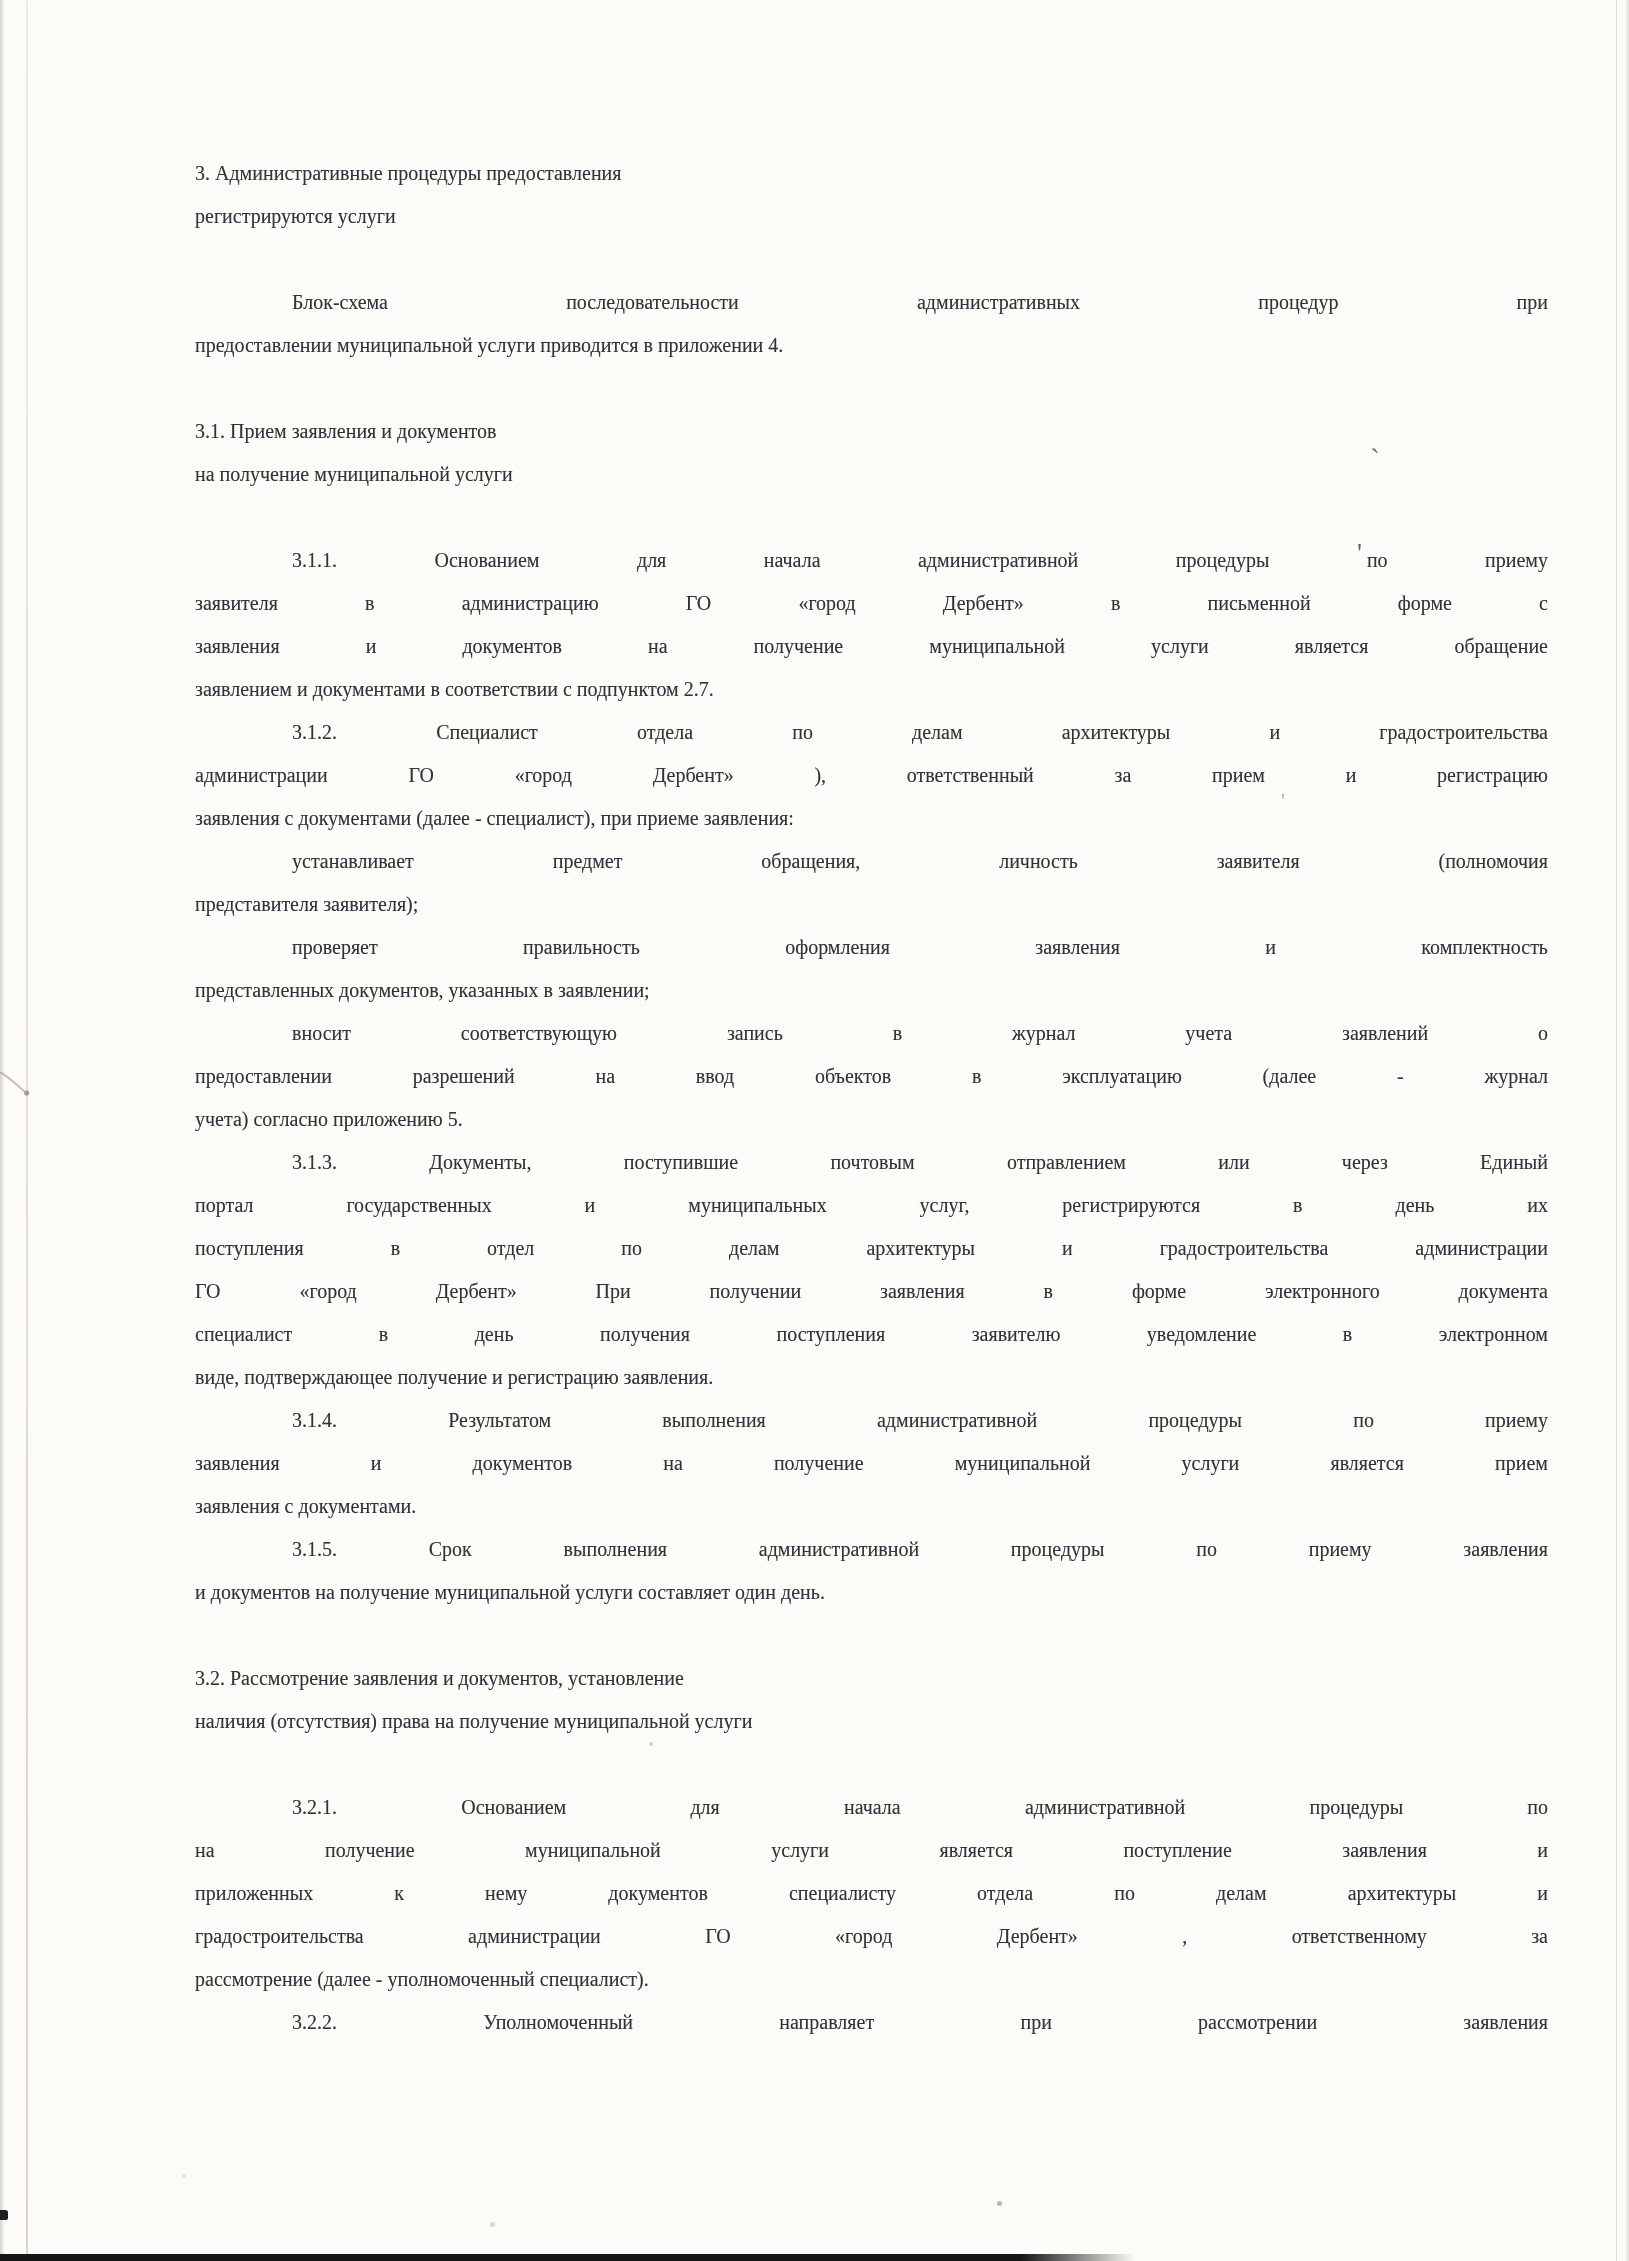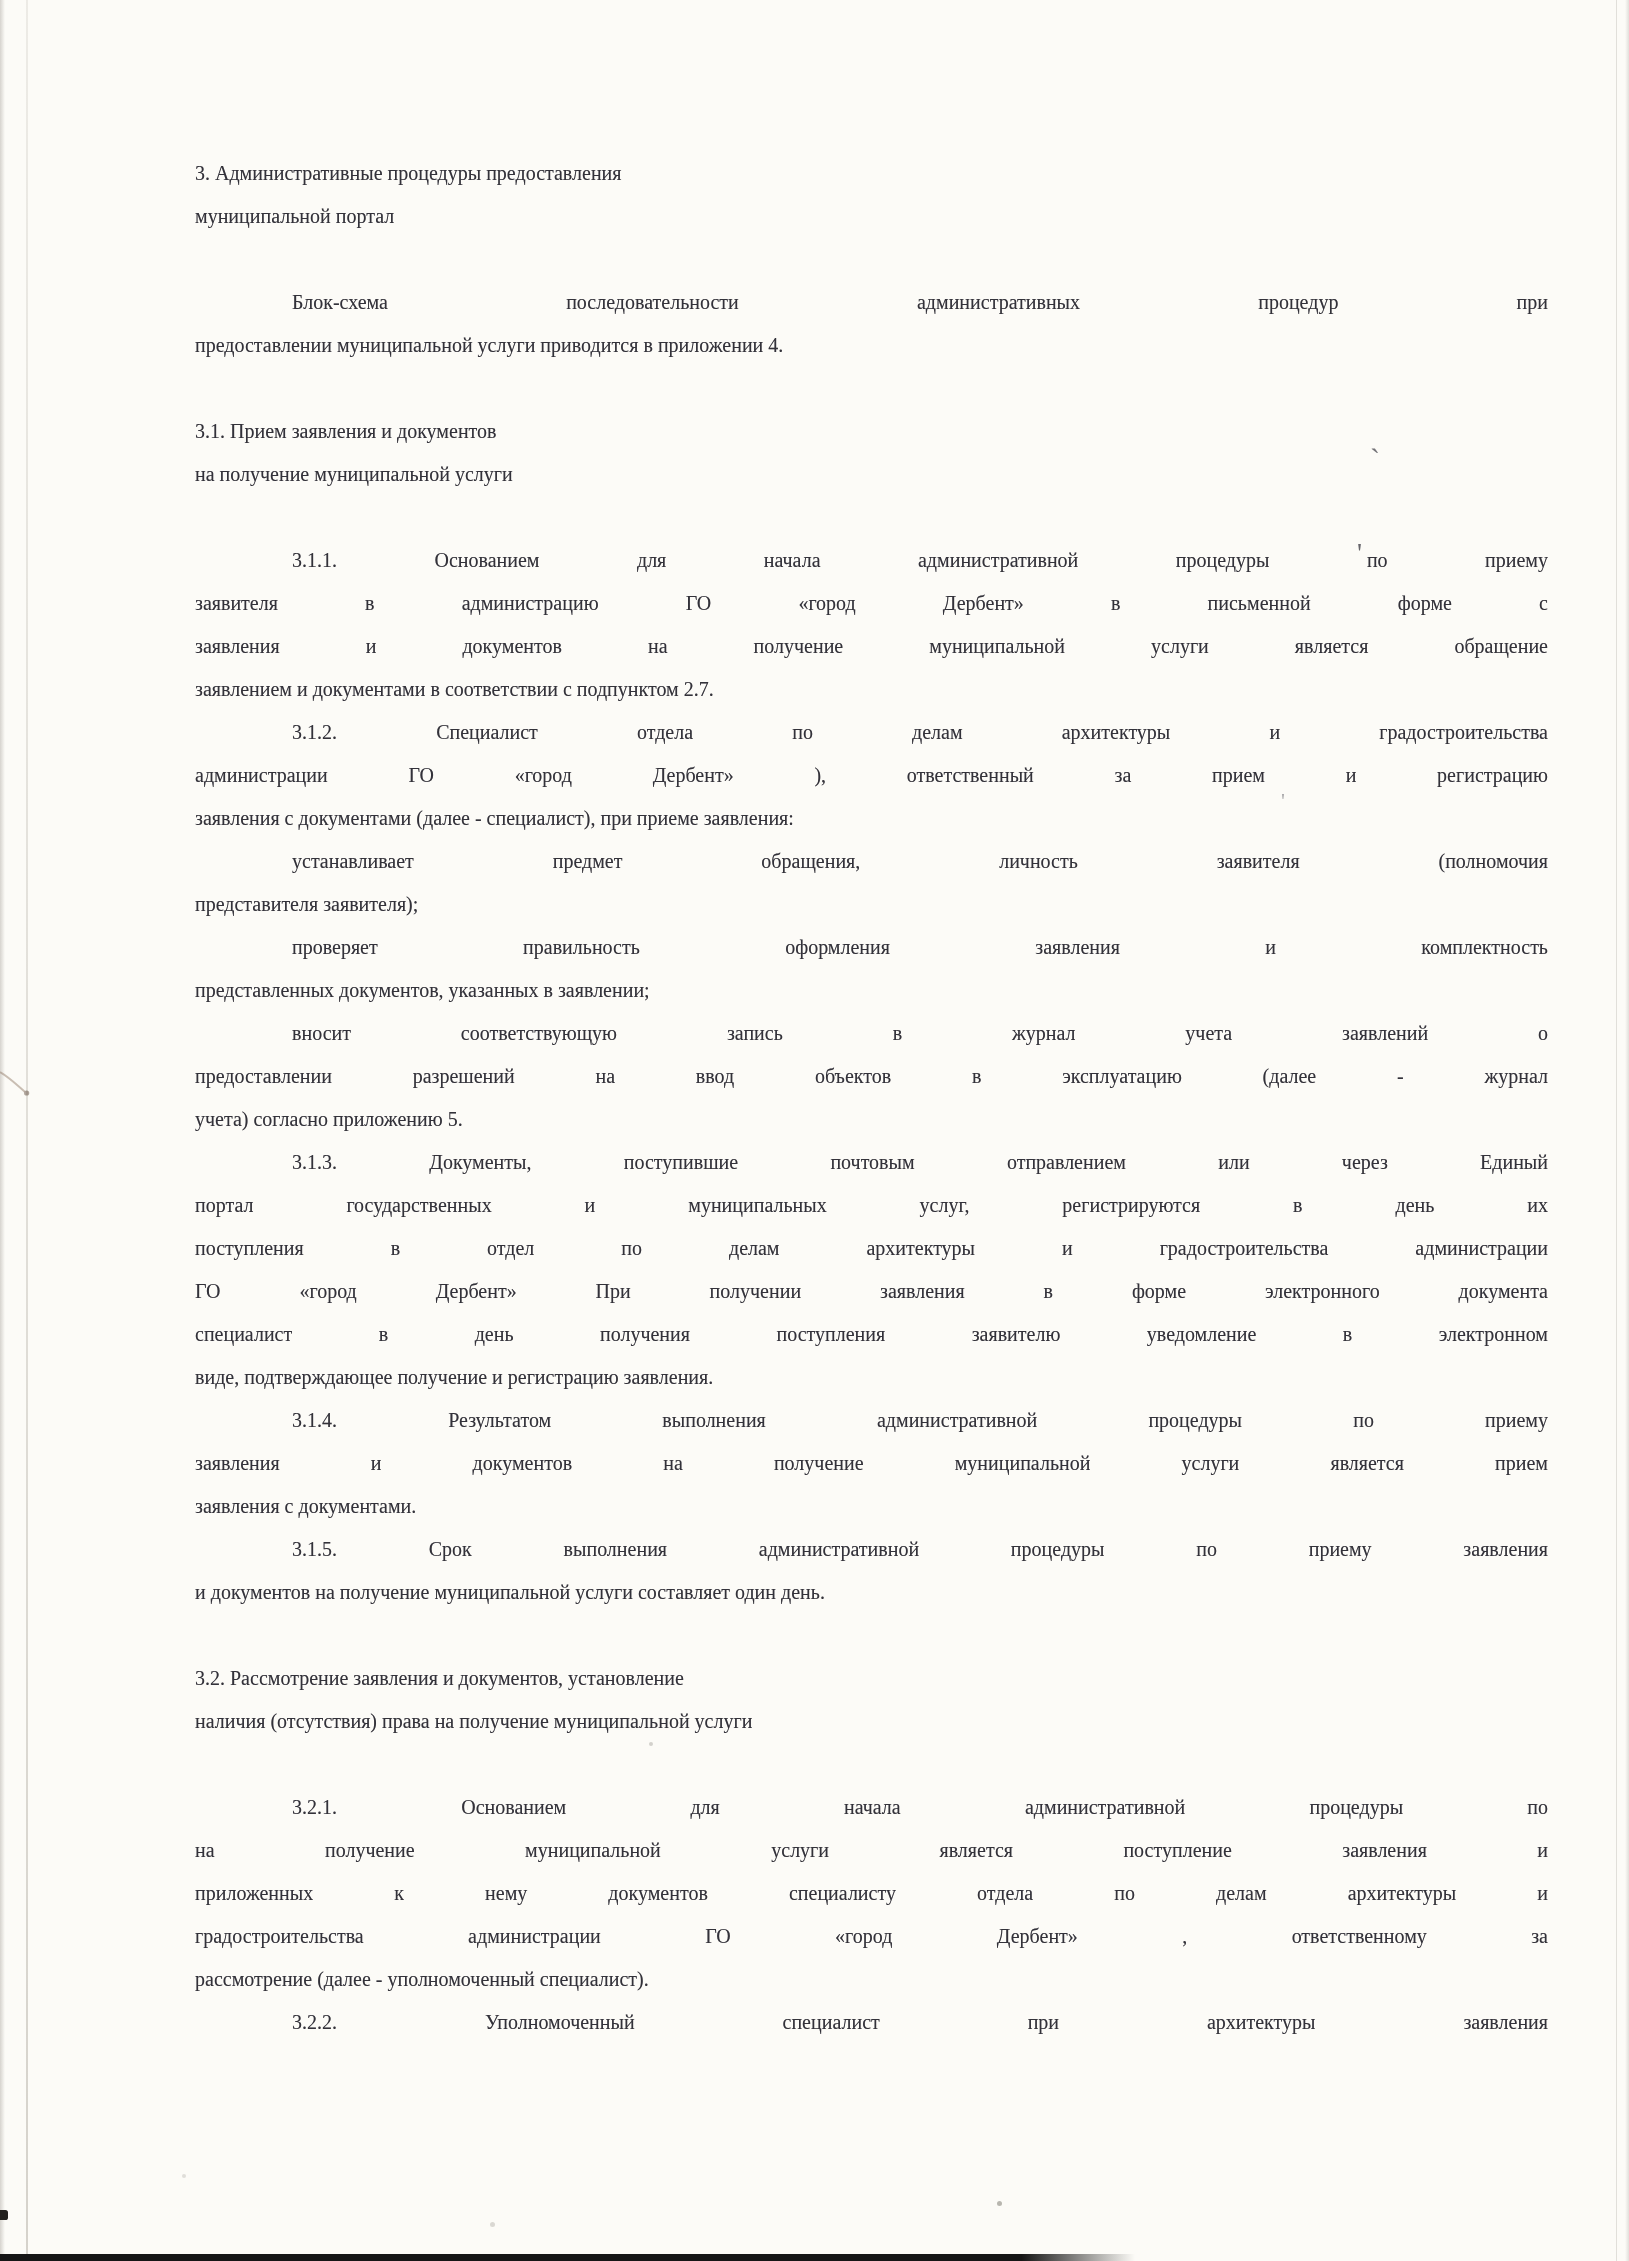--- a/index.html
+++ b/index.html
@@ -70,21 +70,21 @@
   <div class="artifact edge-nub"></div>
 
   <svg class="artifact" style="left:0; top:1067px;" width="39" height="39" viewBox="0 0 60 60">
     <path d="M0 8 C 14 16, 24 26, 38 38" fill="none" stroke="rgba(140,115,95,0.45)" stroke-width="3"></path>
     <circle cx="41" cy="40" r="4" fill="rgba(95,75,62,0.5)"></circle>
   </svg>
 
   <div class="doc">
       <div class="block heading">
         <div class="line">3. Административные процедуры предоставления</div>
-        <div class="line">муниципальной портал</div>
+        <div class="line">регистрируются услуги</div>
       </div>
       <div class="block gap"></div>
       <div class="block para">
         <div class="line just ind">Блок-схема последовательности административных процедур при</div>
         <div class="line">предоставлении муниципальной услуги приводится в приложении 4.</div>
       </div>
       <div class="block gap"></div>
       <div class="block heading">
         <div class="line">3.1. Прием заявления и документов</div>
         <div class="line">на получение муниципальной услуги</div>
@@ -138,21 +138,21 @@
       </div>
       <div class="block gap"></div>
       <div class="block para">
         <div class="line just ind">3.2.1. Основанием для начала административной процедуры по</div>
         <div class="line just">на получение муниципальной услуги является поступление заявления и</div>
         <div class="line just">приложенных к нему документов специалисту отдела по делам архитектуры и</div>
         <div class="line just">градостроительства администрации ГО «город Дербент» , ответственному за</div>
         <div class="line">рассмотрение (далее - уполномоченный специалист).</div>
       </div>
       <div class="block para">
-        <div class="line just ind">3.2.2. Уполномоченный специалист при архитектуры заявления</div>
+        <div class="line just ind">3.2.2. Уполномоченный направляет при рассмотрении заявления</div>
       </div>
     </div>
 
 <span class="mark" style="left: 1370px; top: 442px; font-size: 30px; color: rgb(83, 82, 89); opacity: 0.8;">`</span>
     <span class="mark" style="left: 1357px; top: 537px; font-size: 28px; color: rgb(75, 74, 82); opacity: 0.85;">'</span>
     <span class="mark" style="left: 1281px; top: 788px; font-size: 22px; color: rgb(106, 105, 112); opacity: 0.55;">'</span>
     <div class="speck" style="left: 997px; top: 2201px; width: 5.2px; height: 5.2px; background: rgb(138, 136, 127); opacity: 0.6;"></div>
     <div class="speck" style="left: 649px; top: 1742px; width: 3.9px; height: 3.9px; background: rgb(151, 148, 139); opacity: 0.4;"></div>
     <div class="speck" style="left: 490px; top: 2222px; width: 5.2px; height: 5.2px; background: rgb(154, 151, 142); opacity: 0.35;"></div>
     <div class="speck" style="left: 182px; top: 2174px; width: 3.9px; height: 3.9px; background: rgb(160, 157, 148); opacity: 0.3;"></div>

